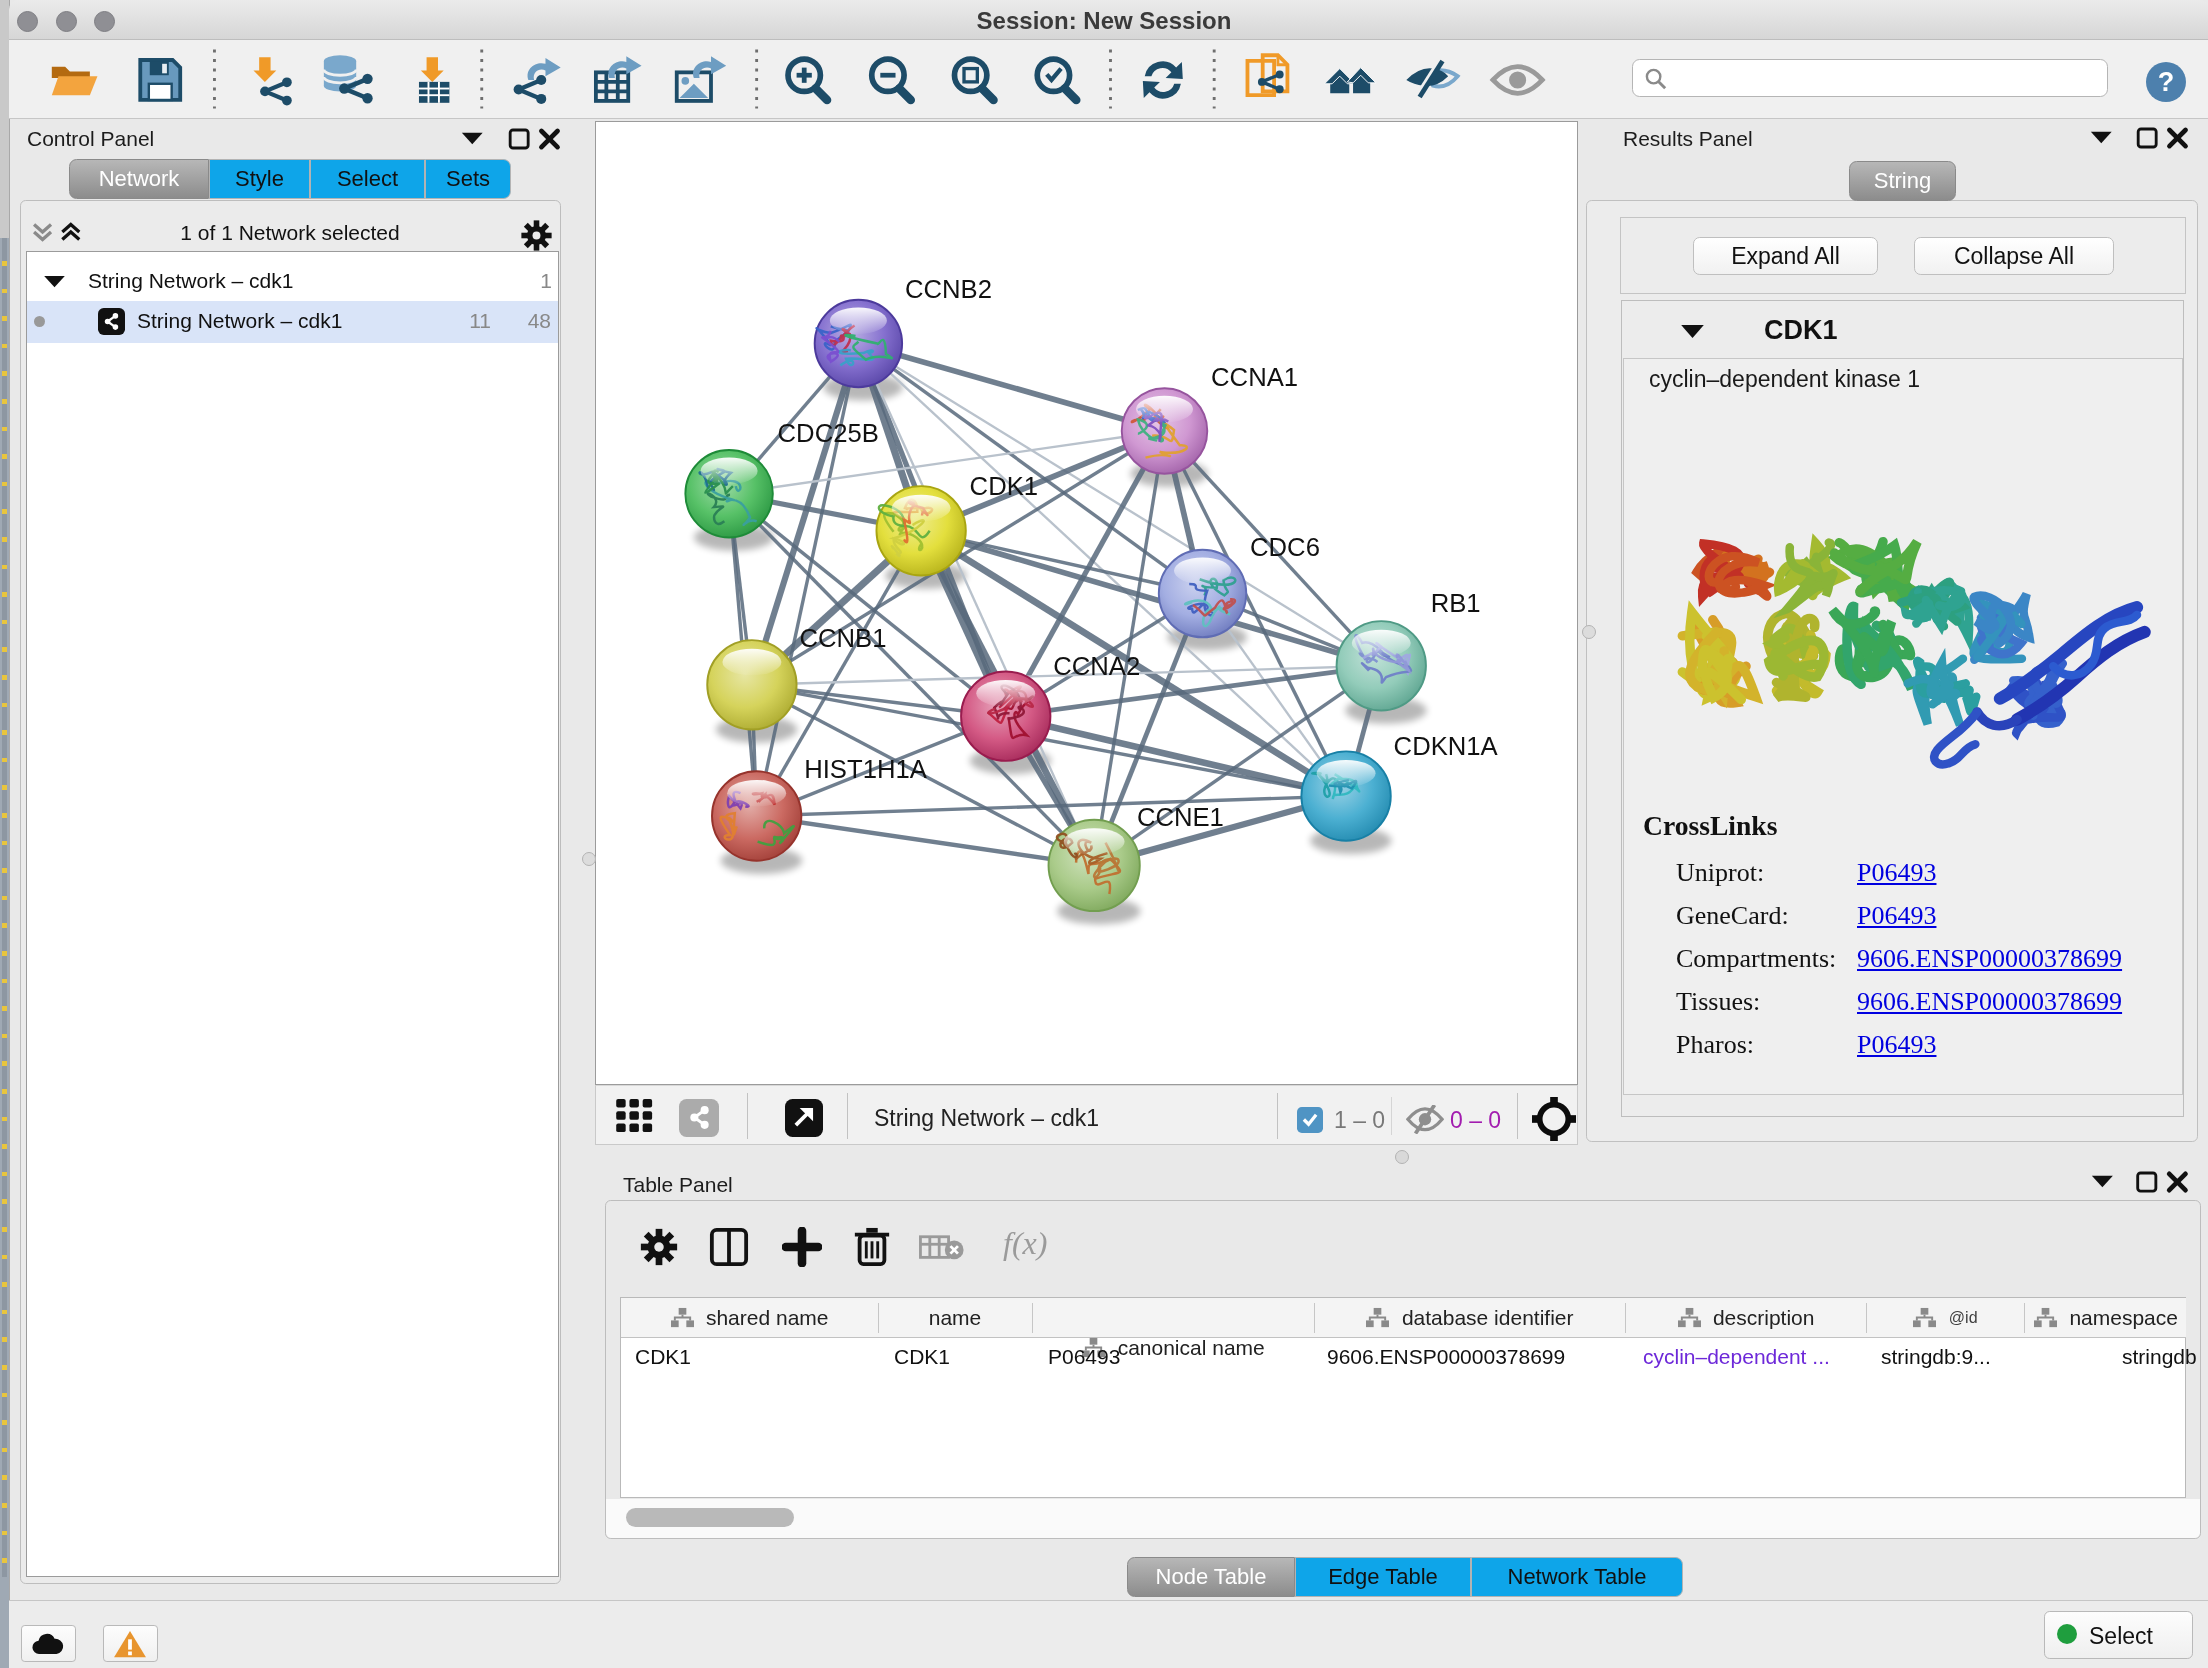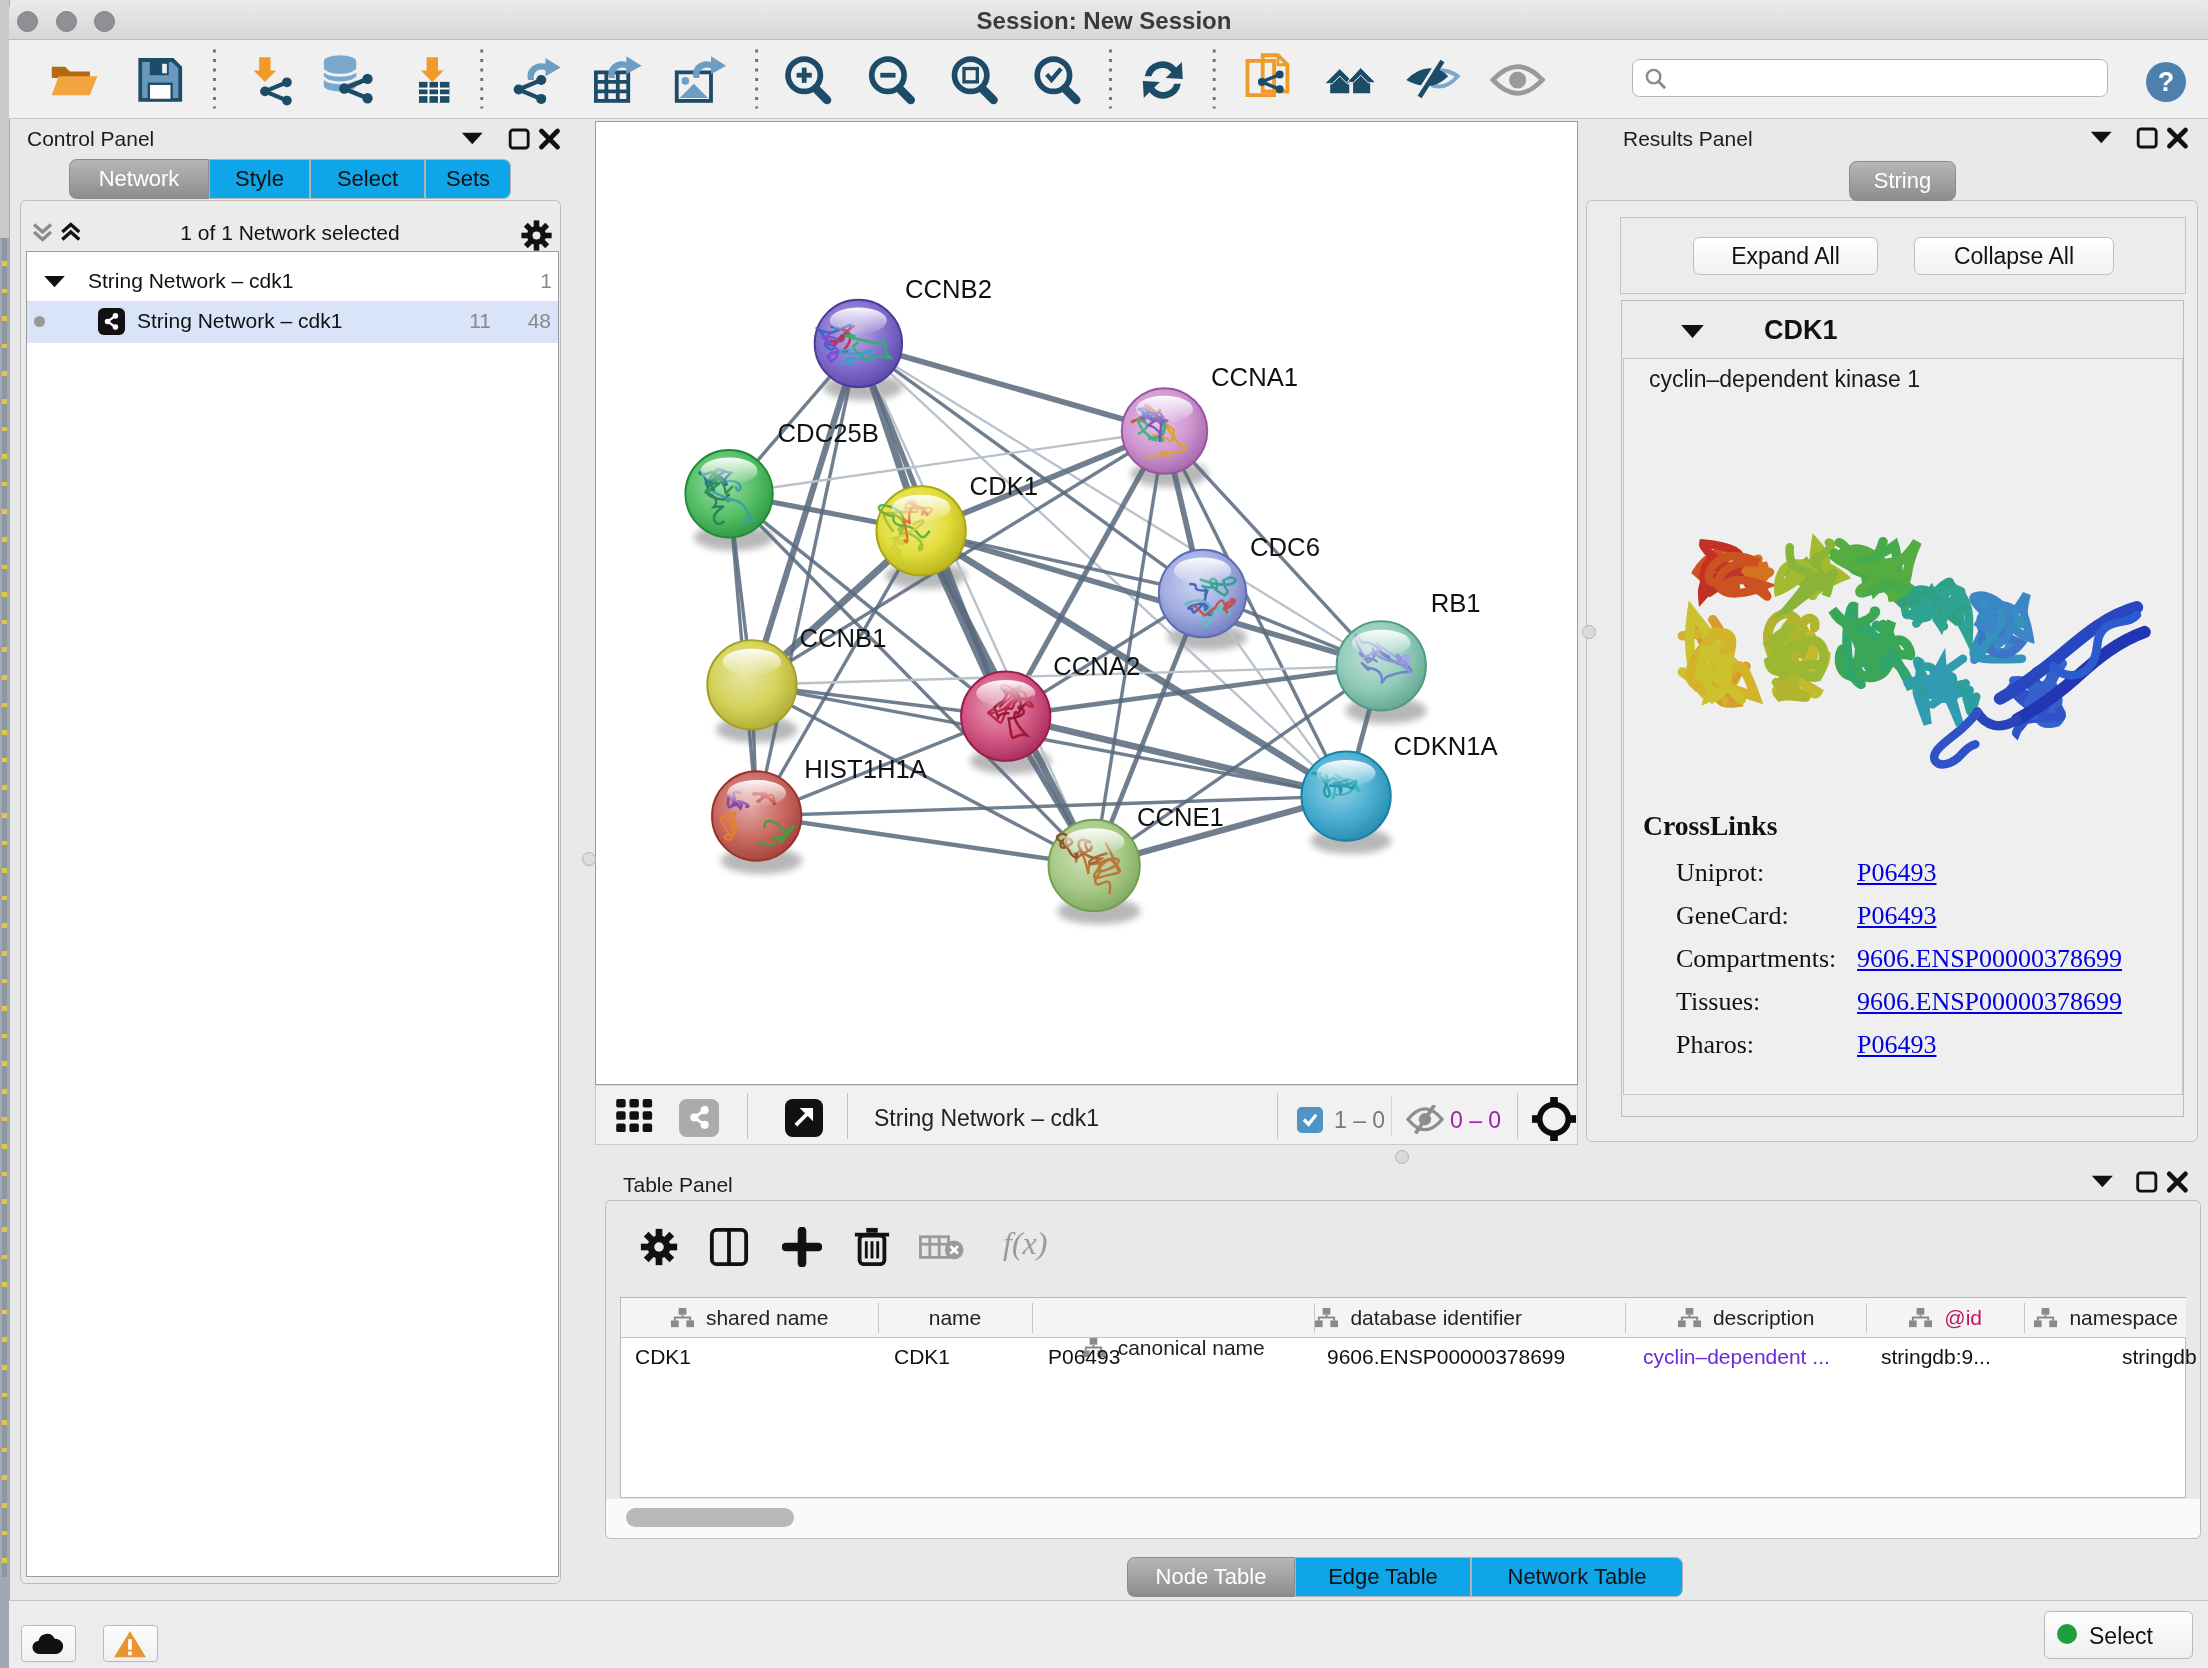--- a/index.html
+++ b/index.html
@@ -677,21 +677,21 @@
         <rect x="1" y="14" width="8" height="7"></rect>
         <rect x="17" y="14" width="8" height="7"></rect>
       </g>
 <g stroke="#8a8a8a" stroke-width="2" fill="none">
         <path d="M13 8 L13 11 M5 14 L5 11 L21 11 L21 14"></path>
       </g>
 </svg>
     <span>canonical name</span>
   </div>
 <div class="abs" style="left:1314px;top:1303px;width:1px;height:30px;background:#c6c6c6;"></div>
-<div class="abs" style="left:1314px;top:1298px;width:311px;height:40px;display:flex;align-items:center;font-size:21px;color:#222;white-space:nowrap;overflow:hidden;">
+<div class="abs" style="left:1314px;top:1298px;width:311px;height:40px;display:flex;align-items:center;justify-content:center;font-size:21px;color:#222;white-space:nowrap;overflow:hidden;">
     <svg width="25" height="23" viewBox="0 0 26 24" style="margin-right:11.4px;flex:none">
 <g fill="#8a8a8a">
         <rect x="9" y="1" width="8" height="7"></rect>
         <rect x="1" y="14" width="8" height="7"></rect>
         <rect x="17" y="14" width="8" height="7"></rect>
       </g>
 <g stroke="#8a8a8a" stroke-width="2" fill="none">
         <path d="M13 8 L13 11 M5 14 L5 11 L21 11 L21 14"></path>
       </g>
 </svg>
@@ -705,21 +705,21 @@
         <rect x="1" y="14" width="8" height="7"></rect>
         <rect x="17" y="14" width="8" height="7"></rect>
       </g>
 <g stroke="#8a8a8a" stroke-width="2" fill="none">
         <path d="M13 8 L13 11 M5 14 L5 11 L21 11 L21 14"></path>
       </g>
 </svg>
     <span>description</span>
   </div>
 <div class="abs" style="left:1866px;top:1303px;width:1px;height:30px;background:#c6c6c6;"></div>
-<div class="abs" style="left:1866px;top:1298px;width:158px;height:40px;display:flex;align-items:center;justify-content:center;font-size:21px;color:#be185d;white-space:nowrap;overflow:hidden;">
+<div class="abs" style="left:1866px;top:1298px;width:158px;height:40px;display:flex;align-items:center;justify-content:center;font-size:16px;color:#404040;white-space:nowrap;overflow:hidden;">
     <svg width="25" height="23" viewBox="0 0 26 24" style="margin-right:11.4px;flex:none">
 <g fill="#8a8a8a">
         <rect x="9" y="1" width="8" height="7"></rect>
         <rect x="1" y="14" width="8" height="7"></rect>
         <rect x="17" y="14" width="8" height="7"></rect>
       </g>
 <g stroke="#8a8a8a" stroke-width="2" fill="none">
         <path d="M13 8 L13 11 M5 14 L5 11 L21 11 L21 14"></path>
       </g>
 </svg>

